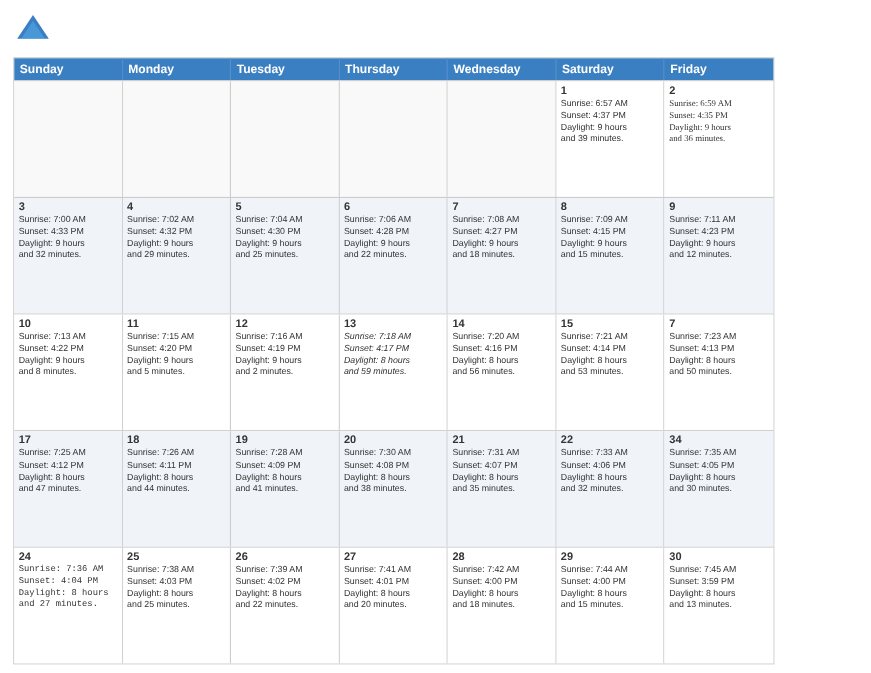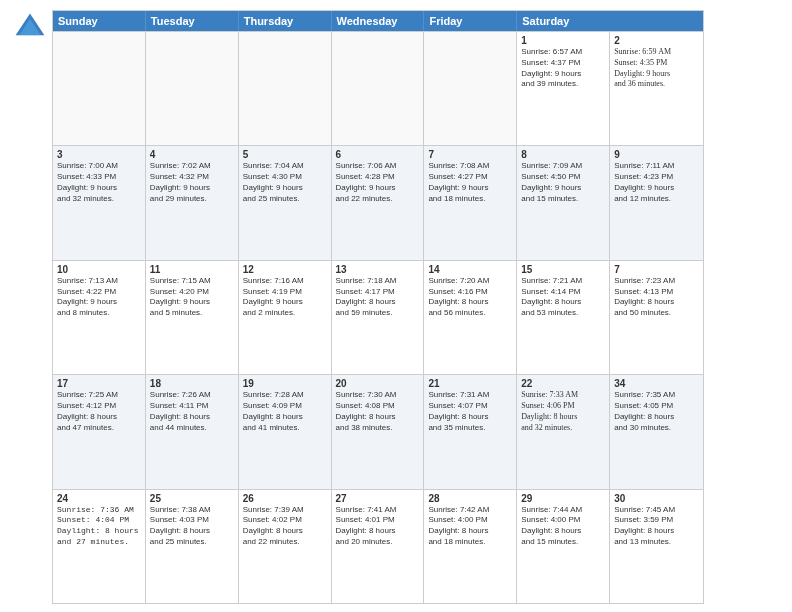--- a/index.html
+++ b/index.html
@@ -7,21 +7,21 @@
       font-family: Arial, sans-serif;
       background: #fff;
       width: 792px;
       height: 612px;
       overflow: hidden;
     }
     .page {
       width: 716px;
       height: 612px;
       display: flex;
-      flex-direction: row;
+      flex-direction: column;
       padding: 10px 12px 8px 12px;
     }
     .header {
       display: flex;
       justify-content: space-between;
       align-items: flex-start;
       margin-bottom: 6px;
     }
     .logo {
       display: flex;
@@ -133,25 +133,26 @@
     </div>
     <div class="title-block">
       <div class="month-title"></div>
       <div class="location"></div>
     </div>
   </div>
 
   <div class="calendar">
     <div class="cal-header" id="cal-header-row">
         <div class="cal-header-cell">Sunday</div>
+        <div class="cal-header-cell">Monday</div>
         <div class="cal-header-cell">Tuesday</div>
         <div class="cal-header-cell">Thursday</div>
         <div class="cal-header-cell">Wednesday</div>
+        <div class="cal-header-cell">Saturday</div>
         <div class="cal-header-cell">Friday</div>
-        <div class="cal-header-cell">Saturday</div>
       </div>
     <div class="cal-body" id="cal-body">
         <div class="cal-row">
           <div class="cal-cell empty"></div>
           <div class="cal-cell empty"></div>
           <div class="cal-cell empty"></div>
           <div class="cal-cell empty"></div>
           <div class="cal-cell empty"></div>
           <div class="cal-cell">
             <span class="day-num">1</span>
@@ -200,21 +201,21 @@
           <div class="cal-cell shaded">
             <span class="day-num">7</span>
             <div class="day-info" style="white-space: pre-line;">Sunrise: 7:08 AM
 Sunset: 4:27 PM
 Daylight: 9 hours
 and 18 minutes.</div>
           </div>
           <div class="cal-cell shaded">
             <span class="day-num">8</span>
             <div class="day-info" style="white-space: pre-line;">Sunrise: 7:09 AM
-Sunset: 4:50 PM
+Sunset: 4:15 PM
 Daylight: 9 hours
 and 15 minutes.</div>
           </div>
           <div class="cal-cell shaded">
             <span class="day-num">9</span>
             <div class="day-info" style="white-space: pre-line;">Sunrise: 7:11 AM
 Sunset: 4:23 PM
 Daylight: 9 hours
 and 12 minutes.</div>
           </div>
@@ -236,21 +237,21 @@
           </div>
           <div class="cal-cell">
             <span class="day-num">12</span>
             <div class="day-info" style="white-space: pre-line;">Sunrise: 7:16 AM
 Sunset: 4:19 PM
 Daylight: 9 hours
 and 2 minutes.</div>
           </div>
           <div class="cal-cell">
             <span class="day-num">13</span>
-            <div class="day-info" style="white-space: pre-line;">Sunrise: 7:18 AM
+            <div class="day-info" style="white-space: pre-line; font-style: italic;">Sunrise: 7:18 AM
 Sunset: 4:17 PM
 Daylight: 8 hours
 and 59 minutes.</div>
           </div>
           <div class="cal-cell">
             <span class="day-num">14</span>
             <div class="day-info" style="white-space: pre-line;">Sunrise: 7:20 AM
 Sunset: 4:16 PM
 Daylight: 8 hours
 and 56 minutes.</div>
@@ -301,21 +302,21 @@
           </div>
           <div class="cal-cell shaded">
             <span class="day-num">21</span>
             <div class="day-info" style="white-space: pre-line;">Sunrise: 7:31 AM
 Sunset: 4:07 PM
 Daylight: 8 hours
 and 35 minutes.</div>
           </div>
           <div class="cal-cell shaded">
             <span class="day-num">22</span>
-            <div class="day-info" style="white-space: pre-line; font-family: Liberation Serif, serif;">Sunrise: 7:33 AM
+            <div class="day-info" style="white-space: pre-line;">Sunrise: 7:33 AM
 Sunset: 4:06 PM
 Daylight: 8 hours
 and 32 minutes.</div>
           </div>
           <div class="cal-cell shaded">
             <span class="day-num">34</span>
             <div class="day-info" style="white-space: pre-line;">Sunrise: 7:35 AM
 Sunset: 4:05 PM
 Daylight: 8 hours
 and 30 minutes.</div>

